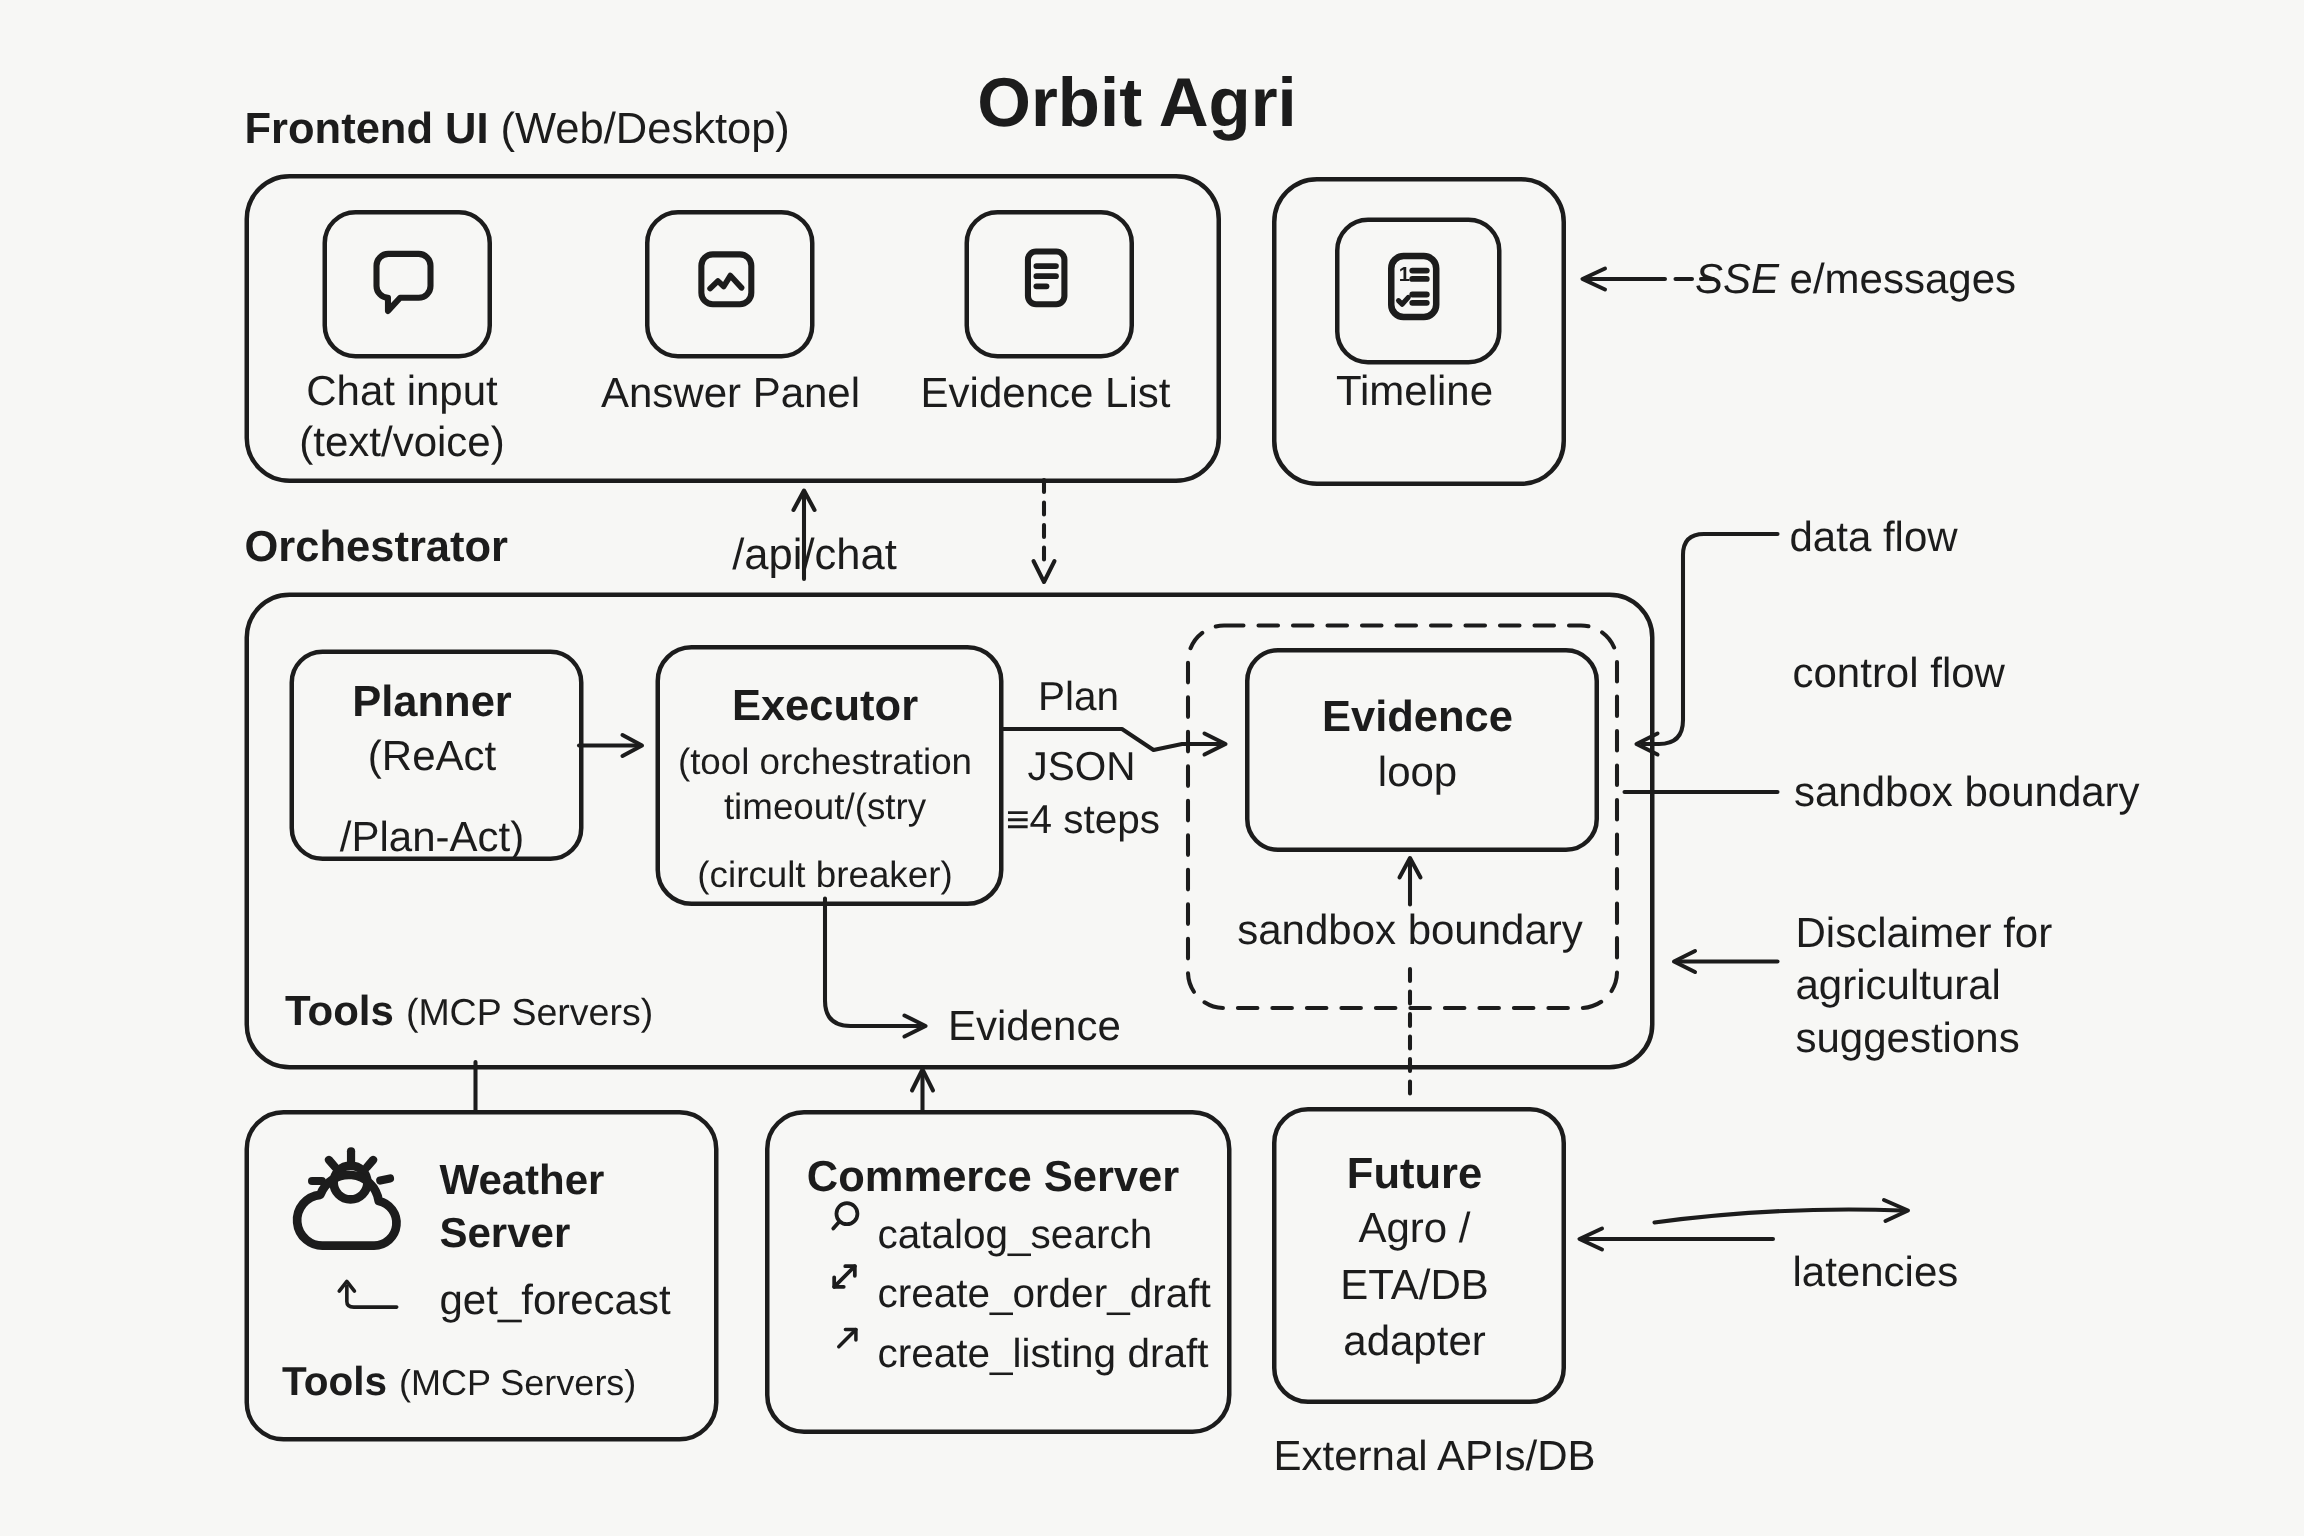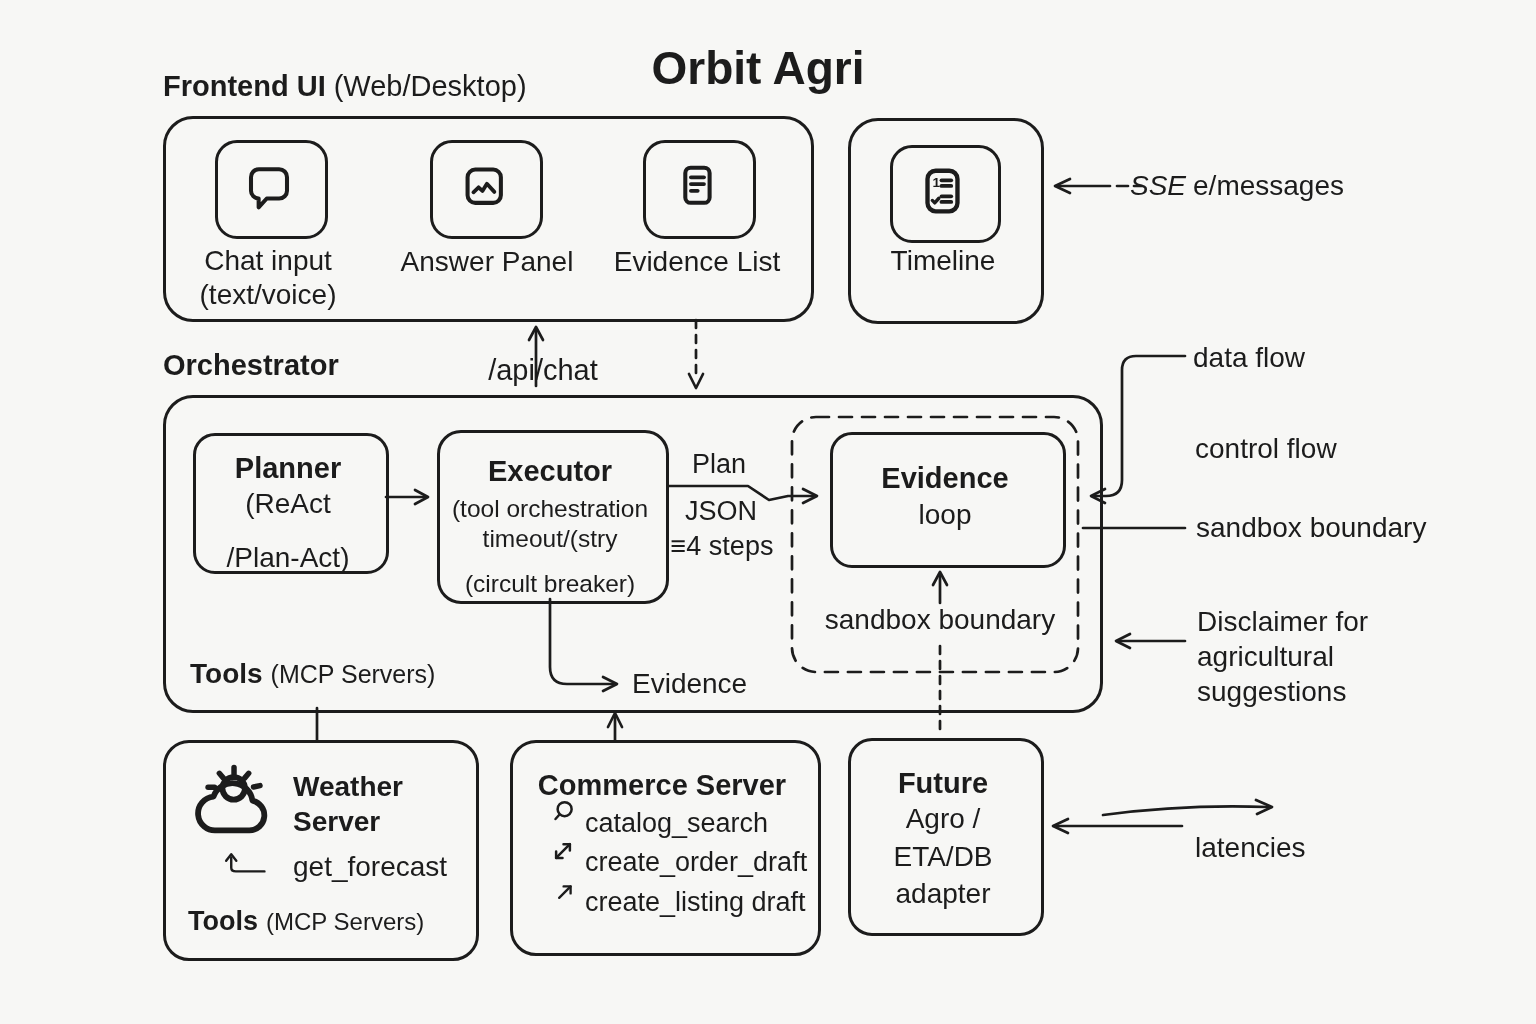--- a/index.html
+++ b/index.html
@@ -215,14 +215,15 @@
 
   <div class="txt b c" style="left:662px;top:769px;font-size:29px;">Commerce Server</div>
   <div class="txt" style="left:585px;top:808px;font-size:27px;">catalog_search</div>
   <div class="txt" style="left:585px;top:847px;font-size:27px;">create_order_draft</div>
   <div class="txt" style="left:585px;top:887px;font-size:27px;">create_listing draft</div>
 
   <div class="txt b c" style="left:943px;top:767px;font-size:29px;">Future</div>
   <div class="txt c" style="left:943px;top:803px;">Agro /</div>
   <div class="txt c" style="left:943px;top:841px;">ETA/DB</div>
   <div class="txt c" style="left:943px;top:878px;">adapter</div>
+  <div class="txt" style="left:849px;top:955px;">External APIs/DB</div>
 
 </div>
 
 </body></html>

